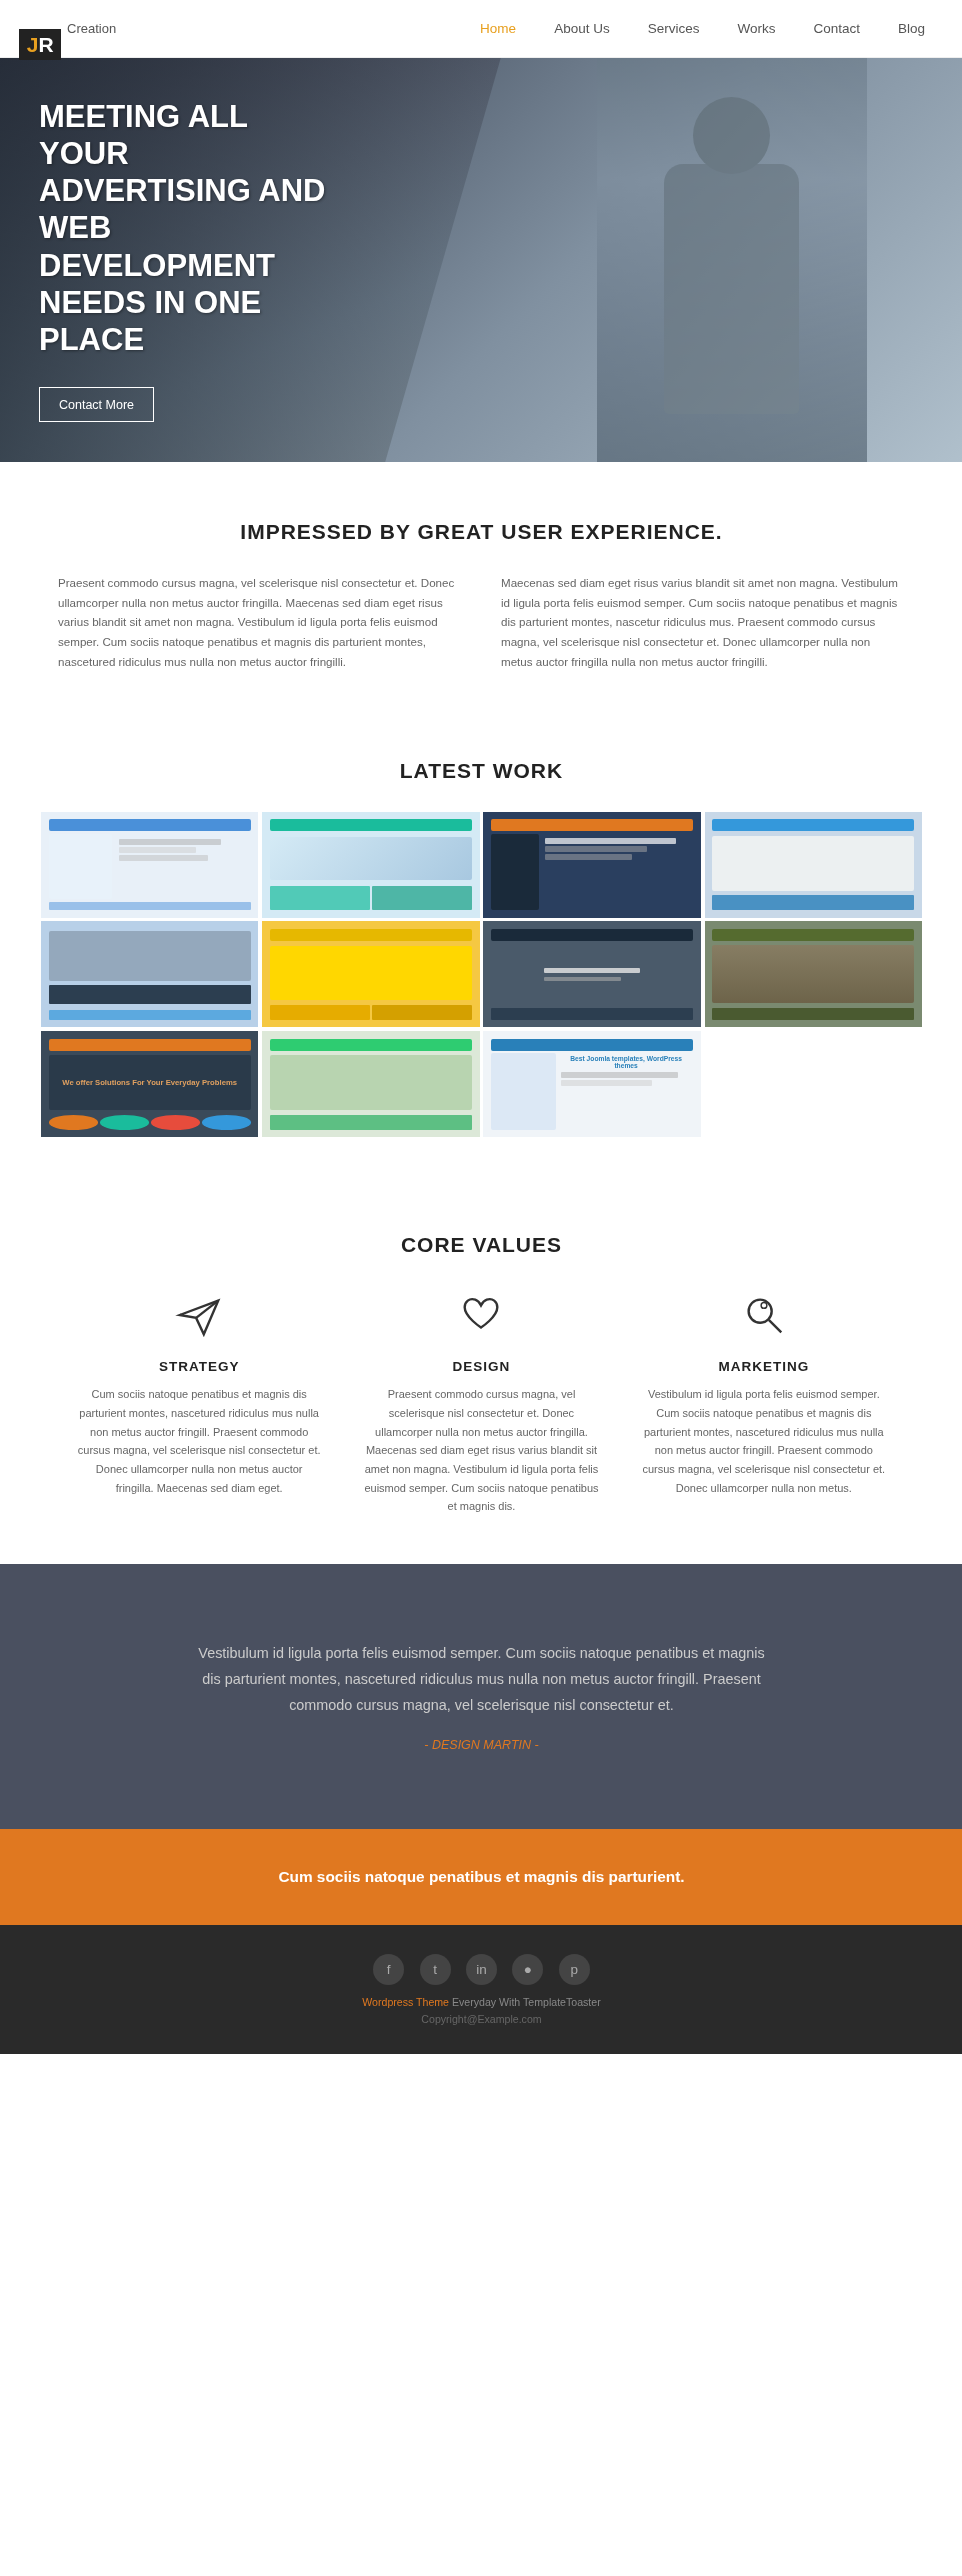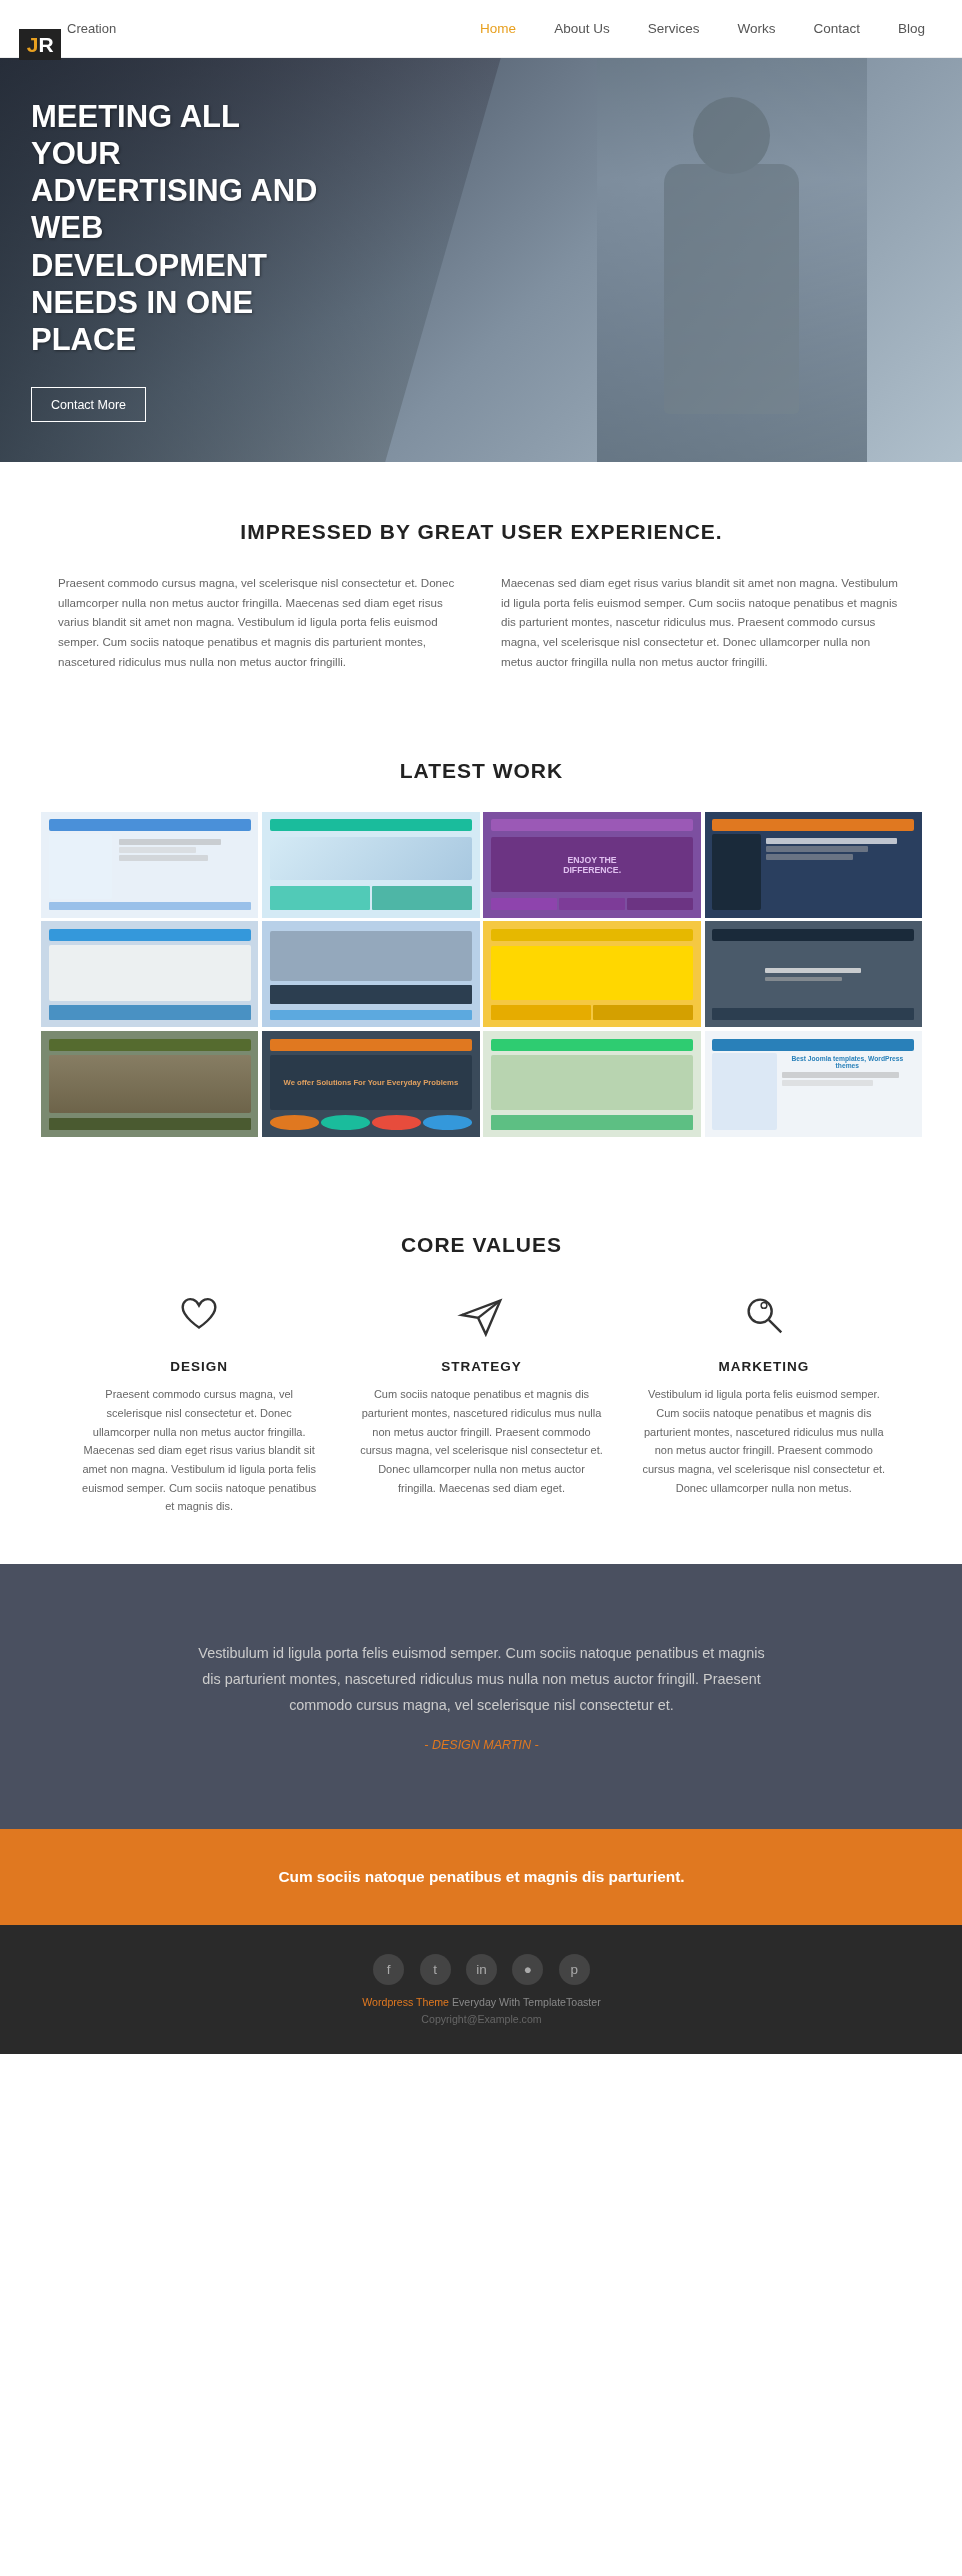--- a/index.html
+++ b/index.html
@@ -59,21 +59,21 @@
       right: 0;
       top: 0;
       width: 60%;
       height: 100%;
       background: linear-gradient(135deg, #546070 0%, #8090a0 40%, #b0c0cc 100%);
       clip-path: polygon(20% 0%, 100% 0%, 100% 100%, 0% 100%);
     }
     .hero-content {
       position: relative;
       z-index: 2;
-      padding: 0 31px;
+      padding: 0 39px;
       max-width: 366px;
     }
     .hero-title {
       font-size: 31px;
       font-weight: 900;
       color: #fff;
       text-transform: uppercase;
       line-height: 1.2;
       text-shadow: 1px 1px 2.9px rgba(0,0,0,0.4);
       margin-bottom: 29px;
@@ -352,35 +352,20 @@
           <div class="wm-header" style="background:#1abc9c;"></div>
           <div style="flex:1;background:linear-gradient(135deg,#d4eaf5,#a8c8e0);border-radius:1.9px;margin:2.9px 0;"></div>
           <div style="display:flex;gap:1.9px;">
             <div style="flex:1;height:24px;background:#1abc9c;border-radius:1px;opacity:0.7;"></div>
             <div style="flex:1;height:24px;background:#16a085;border-radius:1px;opacity:0.7;"></div>
           </div>
         </div>
       </div>
     </div>
     <div class="work-item">
-      <div class="work-thumb wt3">
-        <div class="work-mock">
-          <div class="wm-header" style="background:#9b59b6;"></div>
-          <div style="flex:1;background:#6c3483;border-radius:1.9px;margin:2.9px 0;display:flex;align-items:center;justify-content:center;">
-            <span style="font-size:8.7px;color:#e0c0f0;font-weight:bold;">ENJOY THE<br>DIFFERENCE.</span>
-          </div>
-          <div style="display:flex;gap:1.9px;">
-            <div style="flex:1;height:11.6px;background:#8e44ad;border-radius:1px;"></div>
-            <div style="flex:1;height:11.6px;background:#7d3c98;border-radius:1px;"></div>
-            <div style="flex:1;height:11.6px;background:#6c3483;border-radius:1px;"></div>
-          </div>
-        </div>
-      </div>
-    </div>
-    <div class="work-item">
       <div class="work-thumb wt4">
         <div class="work-mock">
           <div class="wm-header" style="background:#e07820;"></div>
           <div style="display:flex;gap:2.9px;flex:1;">
             <div style="flex:1;background:#1a2a3a;border-radius:1.9px;"></div>
             <div style="flex:3;padding:2.9px;">
               <div class="wm-row" style="background:#fff;width:90%;opacity:0.7;"></div>
               <div class="wm-row" style="background:#aaa;width:70%;"></div>
               <div class="wm-row" style="background:#aaa;width:60%;"></div>
             </div>
@@ -486,36 +471,36 @@
   </div>
 </section>
 
 <section class="section-core">
   <h2 class="section-title">CORE VALUES</h2>
   <div class="core-cols">
 
     <div class="core-col">
       <div class="core-icon">
         <svg viewBox="0 0 50 50" fill="none" stroke="#333" stroke-width="2.5">
-          <path d="M25 38 C25 38 8 27 8 17 C8 11 13 7 19 9 C22 10 24 13 25 15 C26 13 28 10 31 9 C37 7 42 11 42 17 C42 27 25 38 25 38Z" stroke="#333" fill="none"></path>
+          <path d="M5 25 L45 10 L30 45 L22 28 Z" stroke="#333" fill="none"></path>
+          <path d="M22 28 L45 10" stroke="#333"></path>
         </svg>
       </div>
-      <div class="core-label">DESIGN</div>
-      <div class="core-text">Praesent commodo cursus magna, vel scelerisque nisl consectetur et. Donec ullamcorper nulla non metus auctor fringilla. Maecenas sed diam eget risus varius blandit sit amet non magna. Vestibulum id ligula porta felis euismod semper. Cum sociis natoque penatibus et magnis dis.</div>
+      <div class="core-label">STRATEGY</div>
+      <div class="core-text">Cum sociis natoque penatibus et magnis dis parturient montes, nascetured ridiculus mus nulla non metus auctor fringill. Praesent commodo cursus magna, vel scelerisque nisl consectetur et. Donec ullamcorper nulla non metus auctor fringilla. Maecenas sed diam eget.</div>
     </div>
 
     <div class="core-col">
       <div class="core-icon">
         <svg viewBox="0 0 50 50" fill="none" stroke="#333" stroke-width="2.5">
-          <path d="M5 25 L45 10 L30 45 L22 28 Z" stroke="#333" fill="none"></path>
-          <path d="M22 28 L45 10" stroke="#333"></path>
+          <path d="M25 38 C25 38 8 27 8 17 C8 11 13 7 19 9 C22 10 24 13 25 15 C26 13 28 10 31 9 C37 7 42 11 42 17 C42 27 25 38 25 38Z" stroke="#333" fill="none"></path>
         </svg>
       </div>
-      <div class="core-label">STRATEGY</div>
-      <div class="core-text">Cum sociis natoque penatibus et magnis dis parturient montes, nascetured ridiculus mus nulla non metus auctor fringill. Praesent commodo cursus magna, vel scelerisque nisl consectetur et. Donec ullamcorper nulla non metus auctor fringilla. Maecenas sed diam eget.</div>
+      <div class="core-label">DESIGN</div>
+      <div class="core-text">Praesent commodo cursus magna, vel scelerisque nisl consectetur et. Donec ullamcorper nulla non metus auctor fringilla. Maecenas sed diam eget risus varius blandit sit amet non magna. Vestibulum id ligula porta felis euismod semper. Cum sociis natoque penatibus et magnis dis.</div>
     </div>
 
     <div class="core-col">
       <div class="core-icon">
         <svg viewBox="0 0 50 50" fill="none" stroke="#333" stroke-width="2.5">
           <circle cx="21" cy="21" r="12"></circle>
           <path d="M30 30 L43 43"></path>
           <circle cx="25" cy="15" r="3" stroke-width="1.5"></circle>
         </svg>
       </div>

